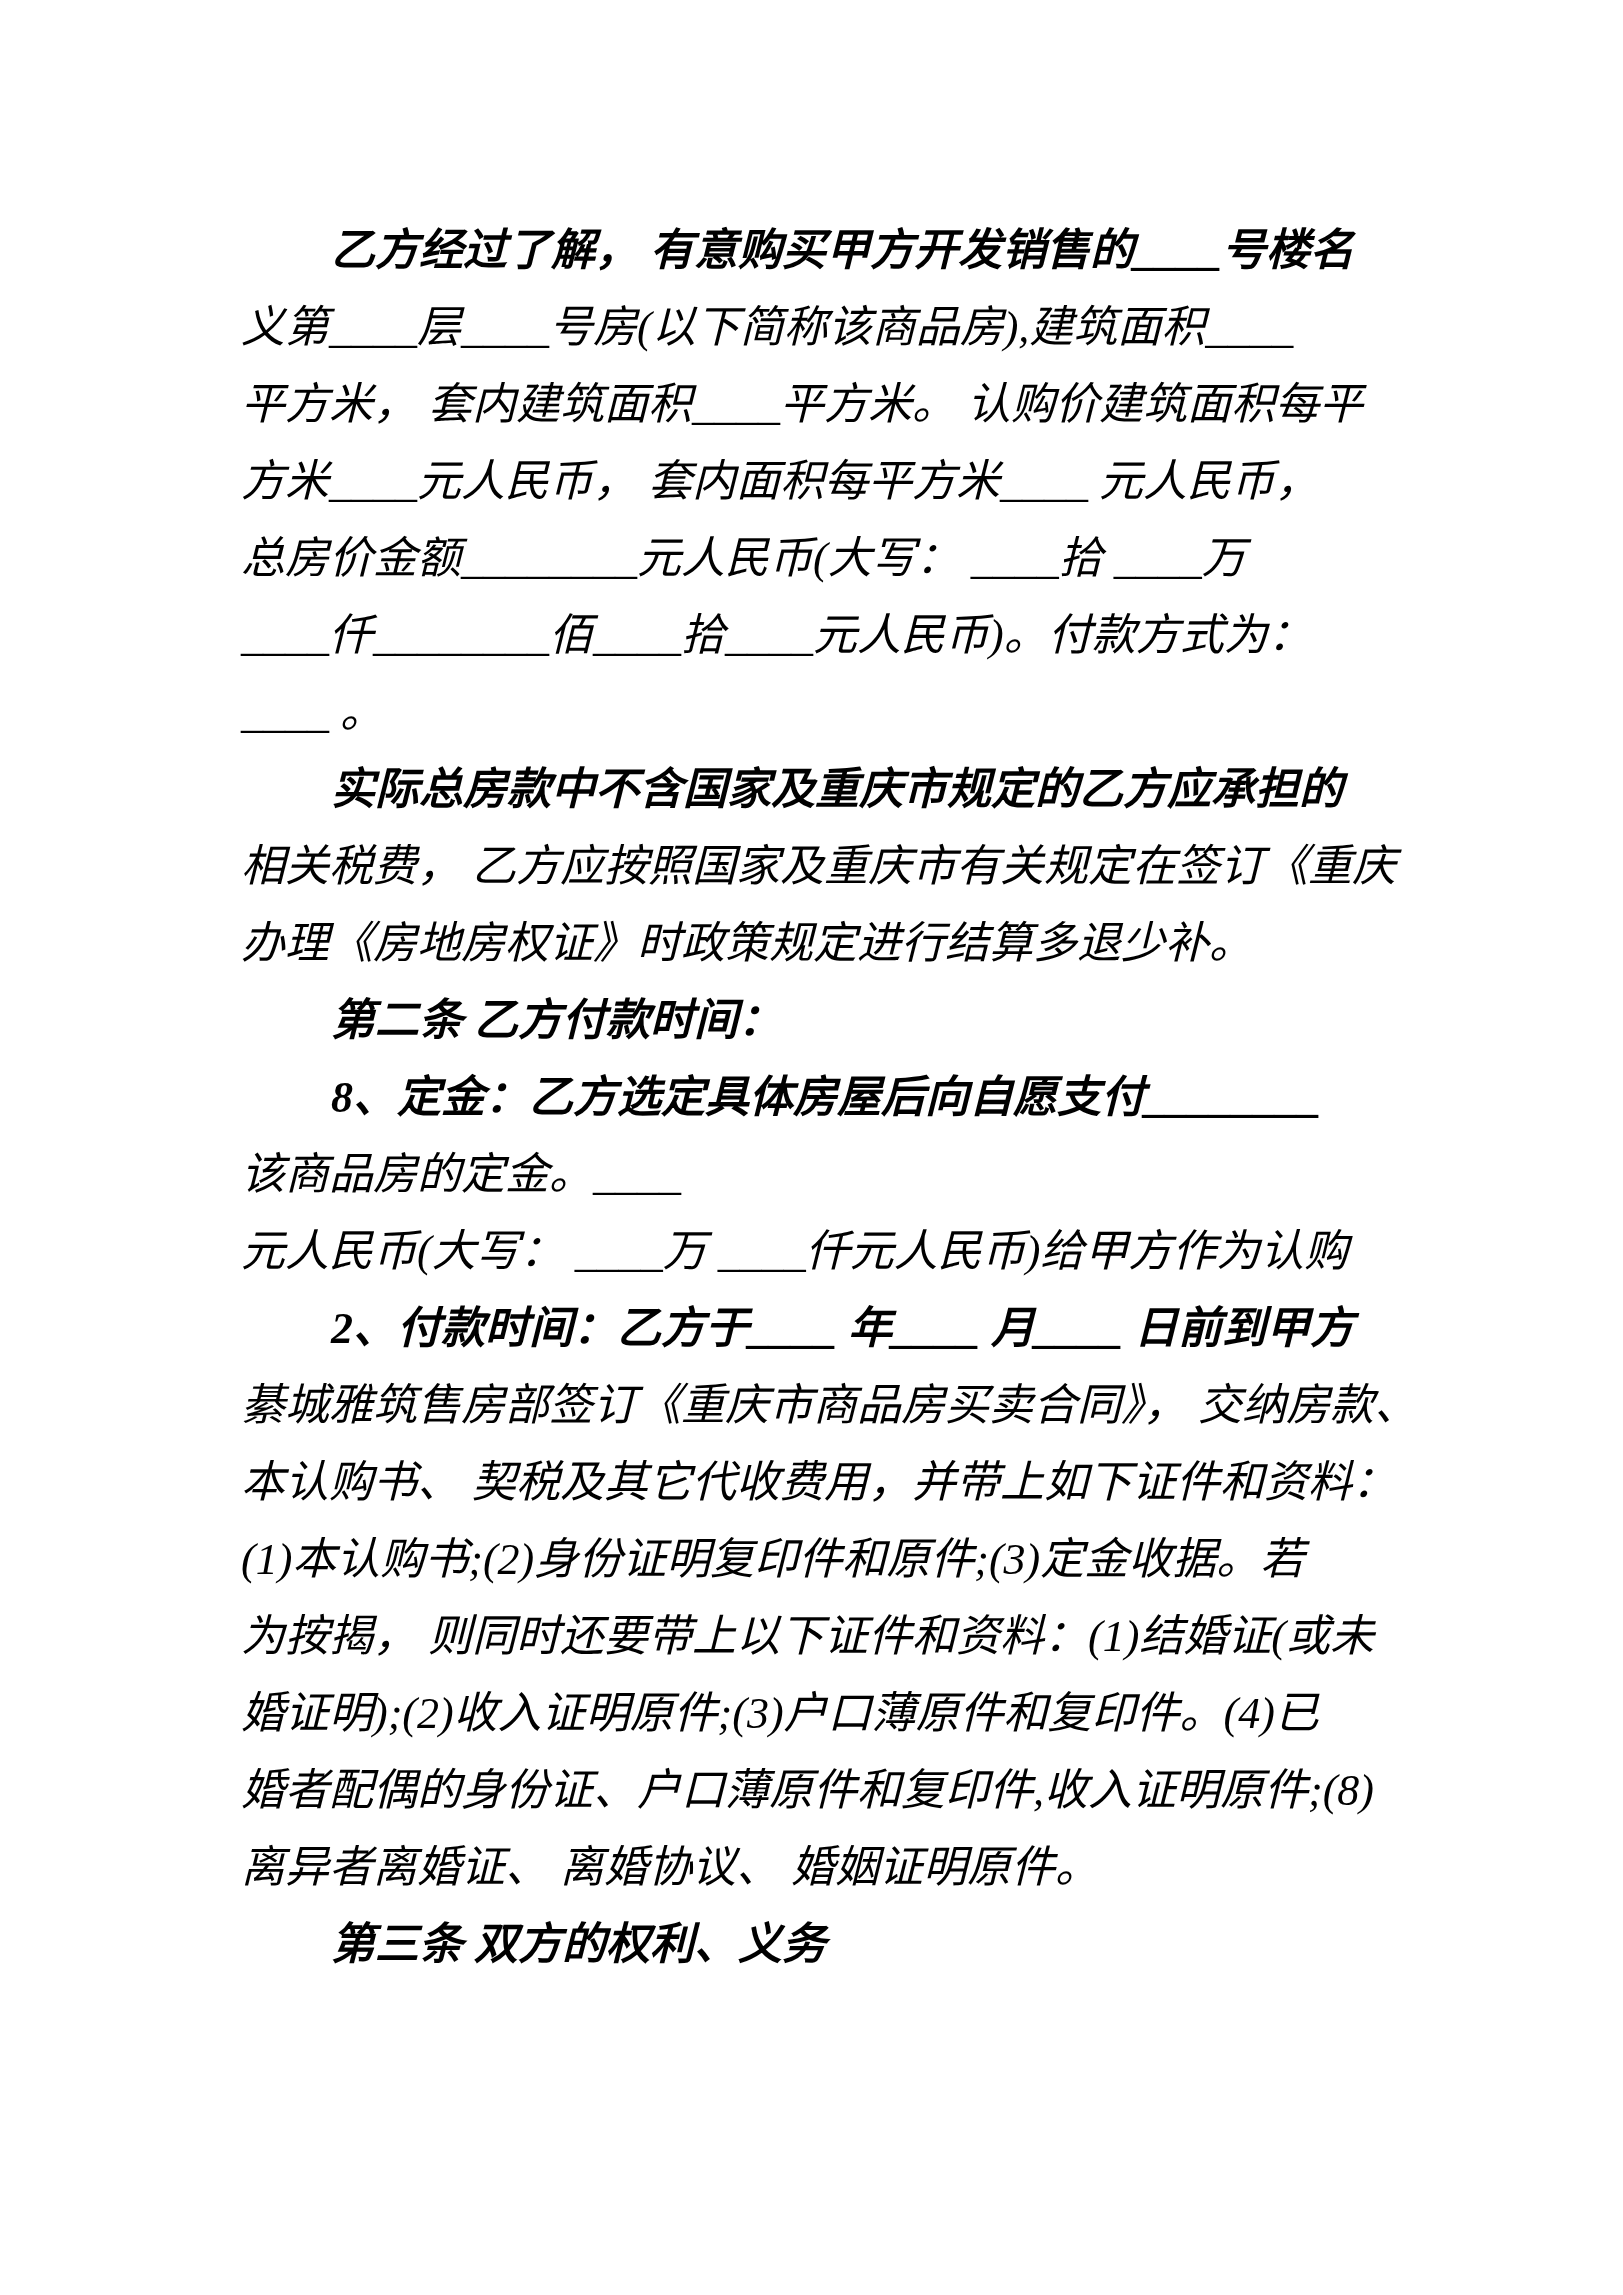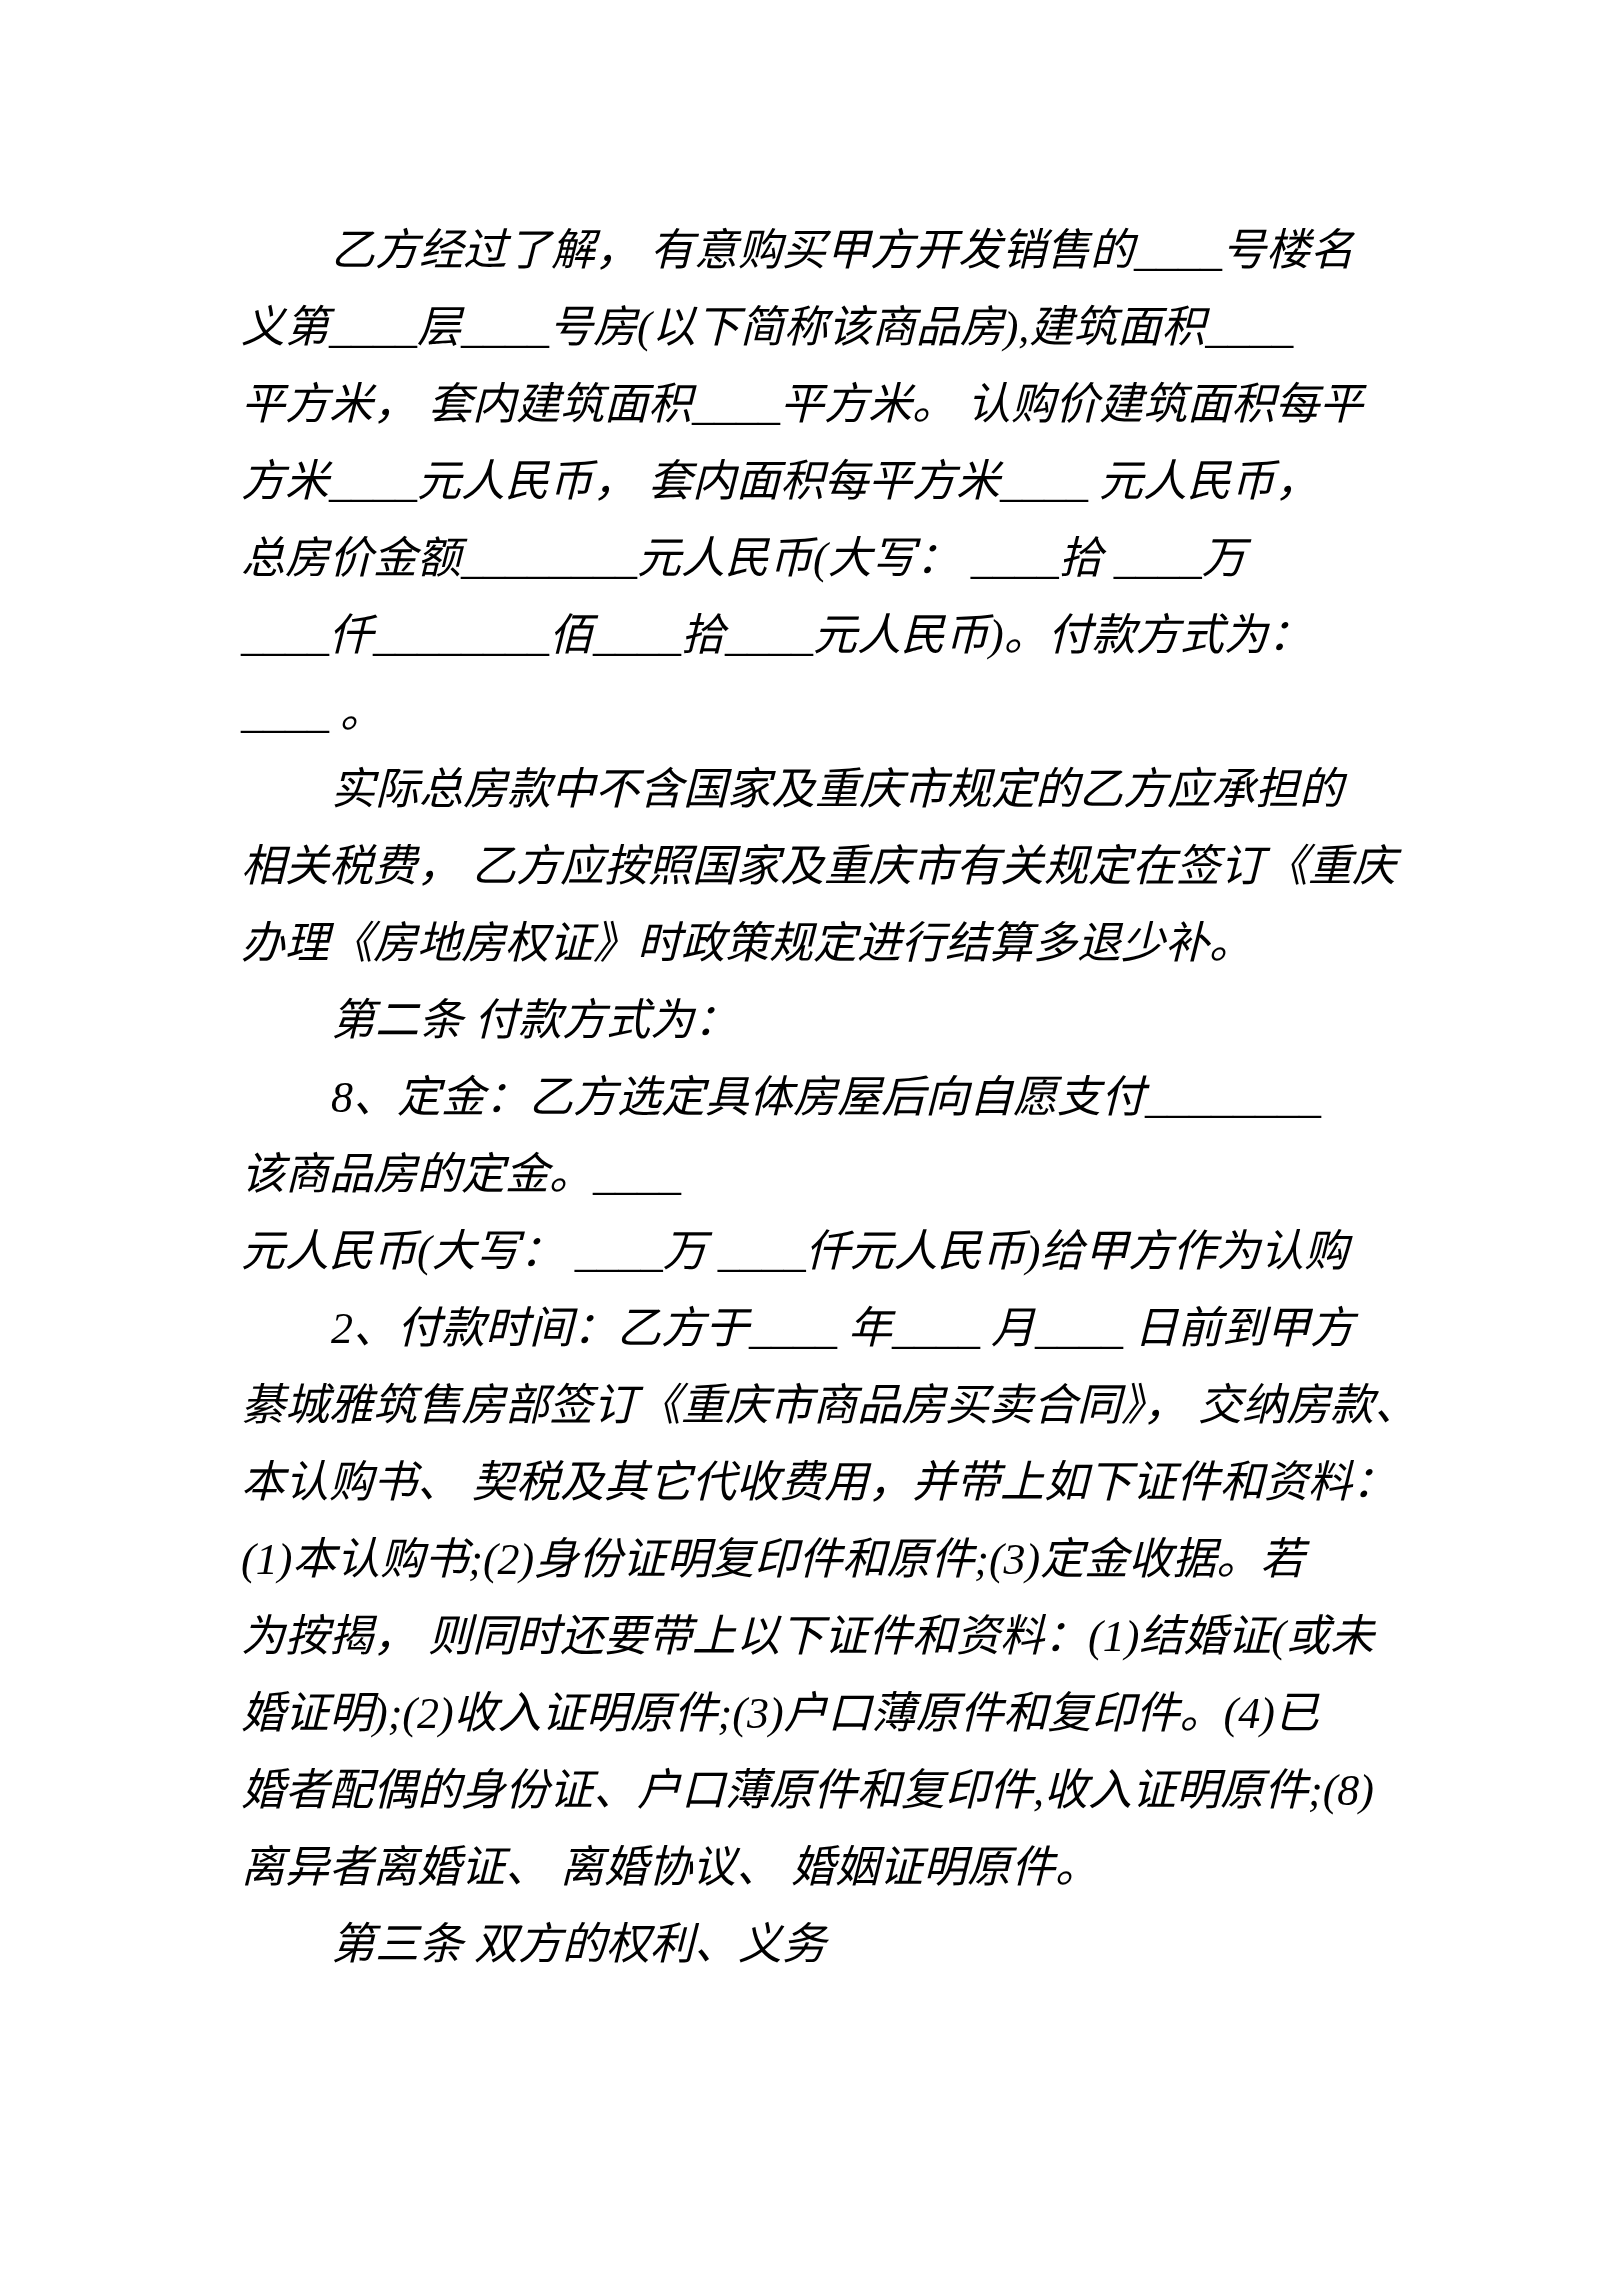--- a/index.html
+++ b/index.html
@@ -25,38 +25,39 @@
   }
   .line {
     font-size: 44px;
     line-height: 77px;
     white-space: pre;
     letter-spacing: 0;
     font-weight: 400;
   }
   .line.indent {
     padding-left: 90px;
+    font-weight: bold;
   }
 </style>
 </head>
 <body>
 
 <div class="page">
   <div class="text-block">
     <div class="line indent">乙方经过了解， 有意购买甲方开发销售的____号楼名</div>
     <div class="line">义第____层____号房(以下简称该商品房),建筑面积____</div>
     <div class="line">平方米， 套内建筑面积____平方米。 认购价建筑面积每平</div>
     <div class="line">方米____元人民币， 套内面积每平方米____ 元人民币，</div>
     <div class="line">总房价金额________元人民币(大写： ____拾 ____万</div>
     <div class="line">____仟________佰____拾____元人民币)。付款方式为：</div>
     <div class="line">____ 。</div>
     <div class="line indent">实际总房款中不含国家及重庆市规定的乙方应承担的</div>
     <div class="line">相关税费， 乙方应按照国家及重庆市有关规定在签订《重庆</div>
     <div class="line">办理《房地房权证》时政策规定进行结算多退少补。</div>
-    <div class="line indent">第二条 付款方式为：</div>
+    <div class="line indent">第二条 乙方付款时间：</div>
     <div class="line indent">8、定金：乙方选定具体房屋后向自愿支付________</div>
     <div class="line">该商品房的定金。____</div>
     <div class="line">元人民币(大写： ____万 ____仟元人民币)给甲方作为认购</div>
     <div class="line indent">2、付款时间：乙方于____ 年____ 月____ 日前到甲方</div>
     <div class="line">綦城雅筑售房部签订《重庆市商品房买卖合同》， 交纳房款、</div>
     <div class="line">本认购书、 契税及其它代收费用，并带上如下证件和资料：</div>
     <div class="line">(1)本认购书;(2)身份证明复印件和原件;(3)定金收据。若</div>
     <div class="line">为按揭， 则同时还要带上以下证件和资料：(1)结婚证(或未</div>
     <div class="line">婚证明);(2)收入证明原件;(3)户口薄原件和复印件。(4)已</div>
     <div class="line">婚者配偶的身份证、户口薄原件和复印件,收入证明原件;(8)</div>

